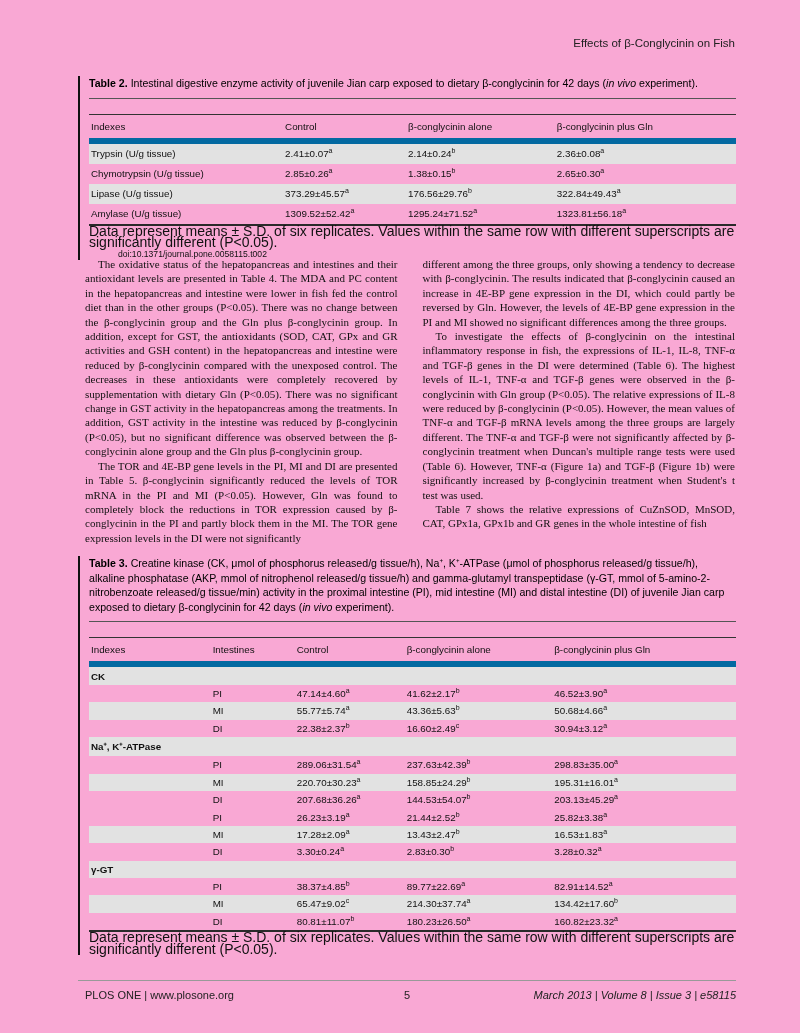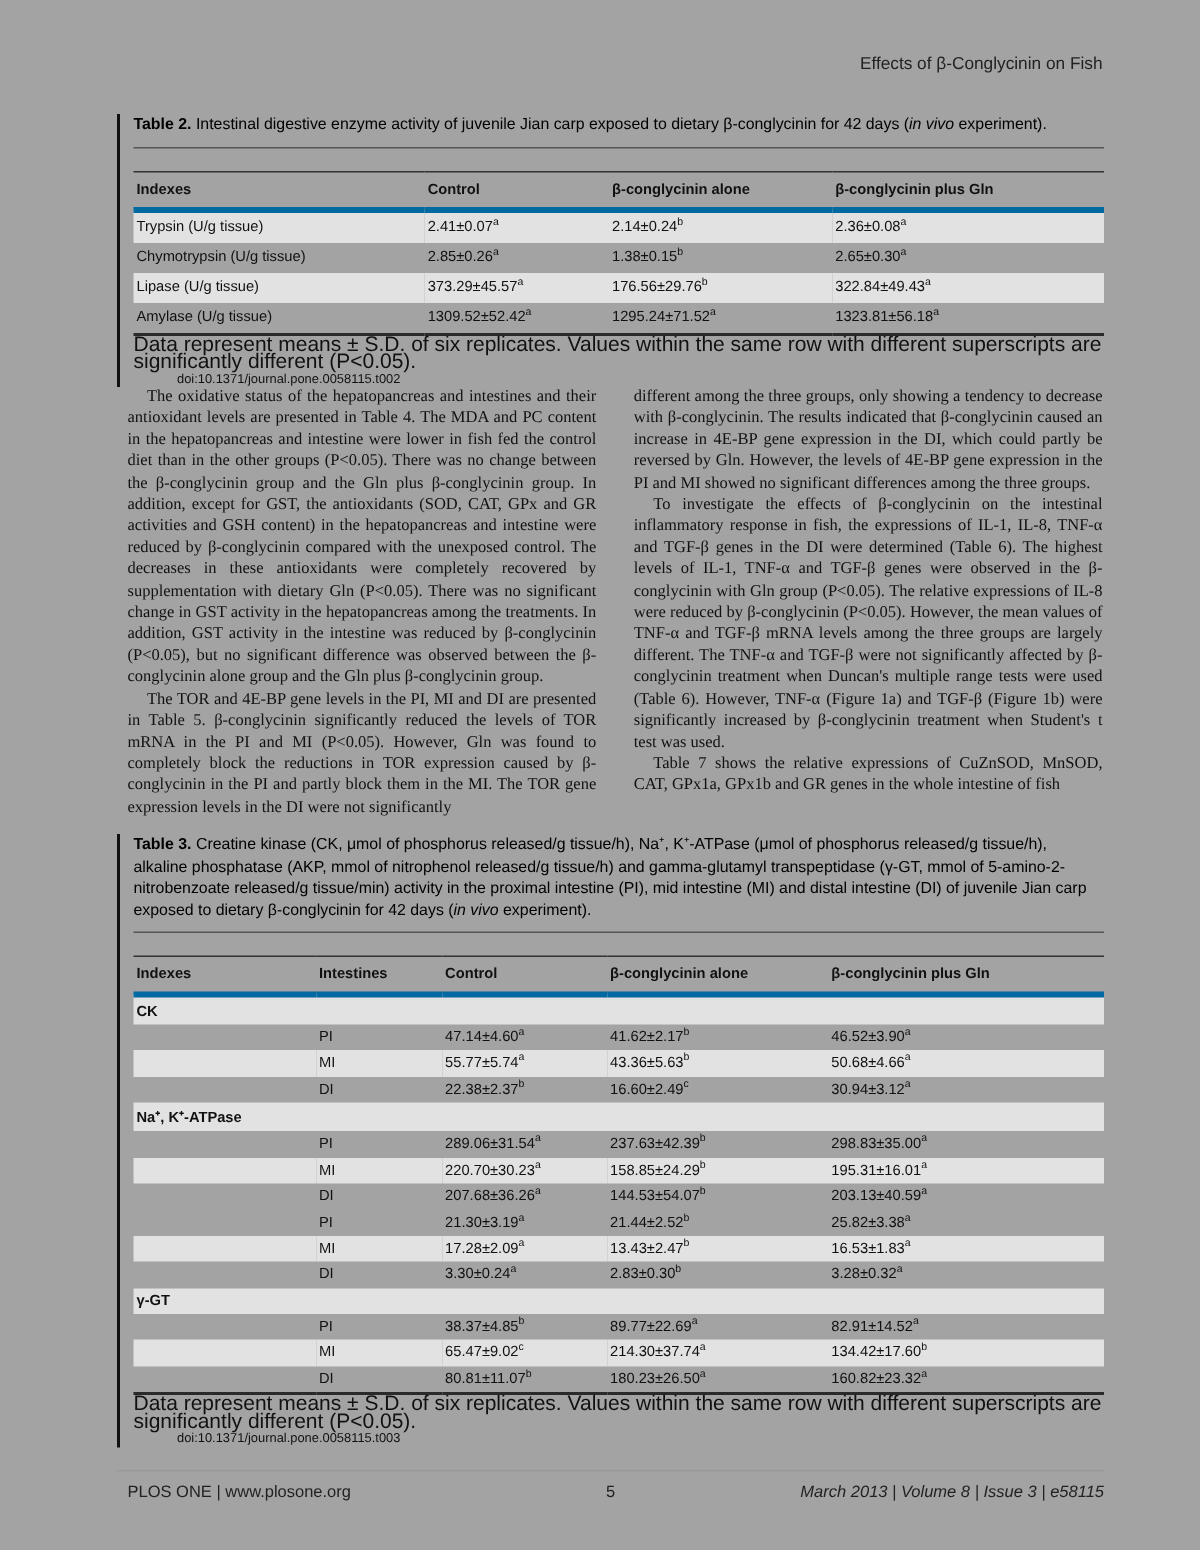--- a/index.html
+++ b/index.html
@@ -1,39 +1,39 @@
 <!DOCTYPE html>
 <html style="--shade: #e2e2e2;"><head>
 <meta charset="utf-8">
 <style>
   html,body { margin:0; padding:0; background:#ffffff; }
   .page {
-    position:relative; width:800px; height:1033px; background:#a3a3a3;
+    position:relative; width:800px; height:1033px; background:#f9a8d4;
     overflow:hidden; color:#1a1a1a;
     font-family:"Liberation Sans", sans-serif;
   }
   .running-head {
     position:absolute; top:37px; right:65px;
     font-size:11.5px; color:#222;
   }
 
   
   .tblock { position:absolute; left:78px; width:658px; }
   #table2-block { top:76px; }
   #table3-block { top:556px; }
   .tblock-inner { border-left:2px solid #111; padding-left:9px; }
   .tcaption { font-size:10.6px; line-height:14.6px; color:#000; }
   .tcaption .cap-bold { font-weight:700; }
   .cap-rule { border-top:1px solid #555; margin-top:7px; }
 
   table.data { width:100%; border-collapse:collapse; table-layout:fixed;
     margin-top:15px; font-size:9.8px; color:#111; }
   table.data thead th {
-    text-align:left; font-weight:700; padding:6px 4px 6px 2px;
-    border-top:1px solid #333; border-bottom:4px solid #0369a1;
+    text-align:left; font-weight:400; padding:6px 4px 6px 2px;
+    border-top:1px solid #333; border-bottom:6px solid #0369a1;
   }
   table.data td { padding:4.5px 4px 4.5px 2px; vertical-align:middle; }
   table#t3 td { padding:3.2px 4px 3.2px 2px; }
   tr.shaded { background:var(--shade, #e2e2e2); }
   tr.group td { font-weight:700; }
   tr.t-end td { border-bottom:2px solid #2a2a2a;margin-top:21px; }
   sup.sg { font-size:7px; line-height:0; }
 
   .tnote { margin-top:0; font-size:14px; line-height:11.5px; color:#111; }
   .tdoi  { font-size:8.6px; line-height:11.5px; color:#111;padding-left:29px; }
@@ -199,27 +199,27 @@
               <td>MI</td>
             <td><span>220.70±30.23</span><sup class="sg">a</sup></td>
             <td><span>158.85±24.29</span><sup class="sg">b</sup></td>
             <td><span>195.31±16.01</span><sup class="sg">a</sup></td>
           </tr>
           <tr>
             <td></td>
               <td>DI</td>
             <td><span>207.68±36.26</span><sup class="sg">a</sup></td>
             <td><span>144.53±54.07</span><sup class="sg">b</sup></td>
-            <td><span>203.13±40.59</span><sup class="sg">a</sup></td>
-          </tr>
-
-          <tr>
-            <td></td>
-              <td>PI</td>
-            <td><span>21.30±3.19</span><sup class="sg">a</sup></td>
+            <td><span>203.13±45.29</span><sup class="sg">a</sup></td>
+          </tr>
+
+          <tr>
+            <td></td>
+              <td>PI</td>
+            <td><span>26.23±3.19</span><sup class="sg">a</sup></td>
             <td><span>21.44±2.52</span><sup class="sg">b</sup></td>
             <td><span>25.82±3.38</span><sup class="sg">a</sup></td>
           </tr>
           <tr class="shaded">
             <td></td>
               <td>MI</td>
             <td><span>17.28±2.09</span><sup class="sg">a</sup></td>
             <td><span>13.43±2.47</span><sup class="sg">b</sup></td>
             <td><span>16.53±1.83</span><sup class="sg">a</sup></td>
           </tr>
@@ -252,21 +252,20 @@
             <td></td>
               <td>DI</td>
             <td><span>80.81±11.07</span><sup class="sg">b</sup></td>
             <td><span>180.23±26.50</span><sup class="sg">a</sup></td>
             <td><span>160.82±23.32</span><sup class="sg">a</sup></td>
           </tr>
         </tbody>
       </table>
 
       <div class="tnote">Data represent means ± S.D. of six replicates. Values within the same row with different superscripts are significantly different (P&lt;0.05).</div>
-      <div class="tdoi">doi:10.1371/journal.pone.0058115.t003</div>
     </div>
   </div>
 
   <div class="pfooter">
     <div class="rule"></div>
     <div class="frow">
       <span class="f-left">PLOS ONE | www.plosone.org</span>
       <span class="f-center">5</span>
       <span class="f-right">March 2013 | Volume 8 | Issue 3 | e58115</span>
     </div>

